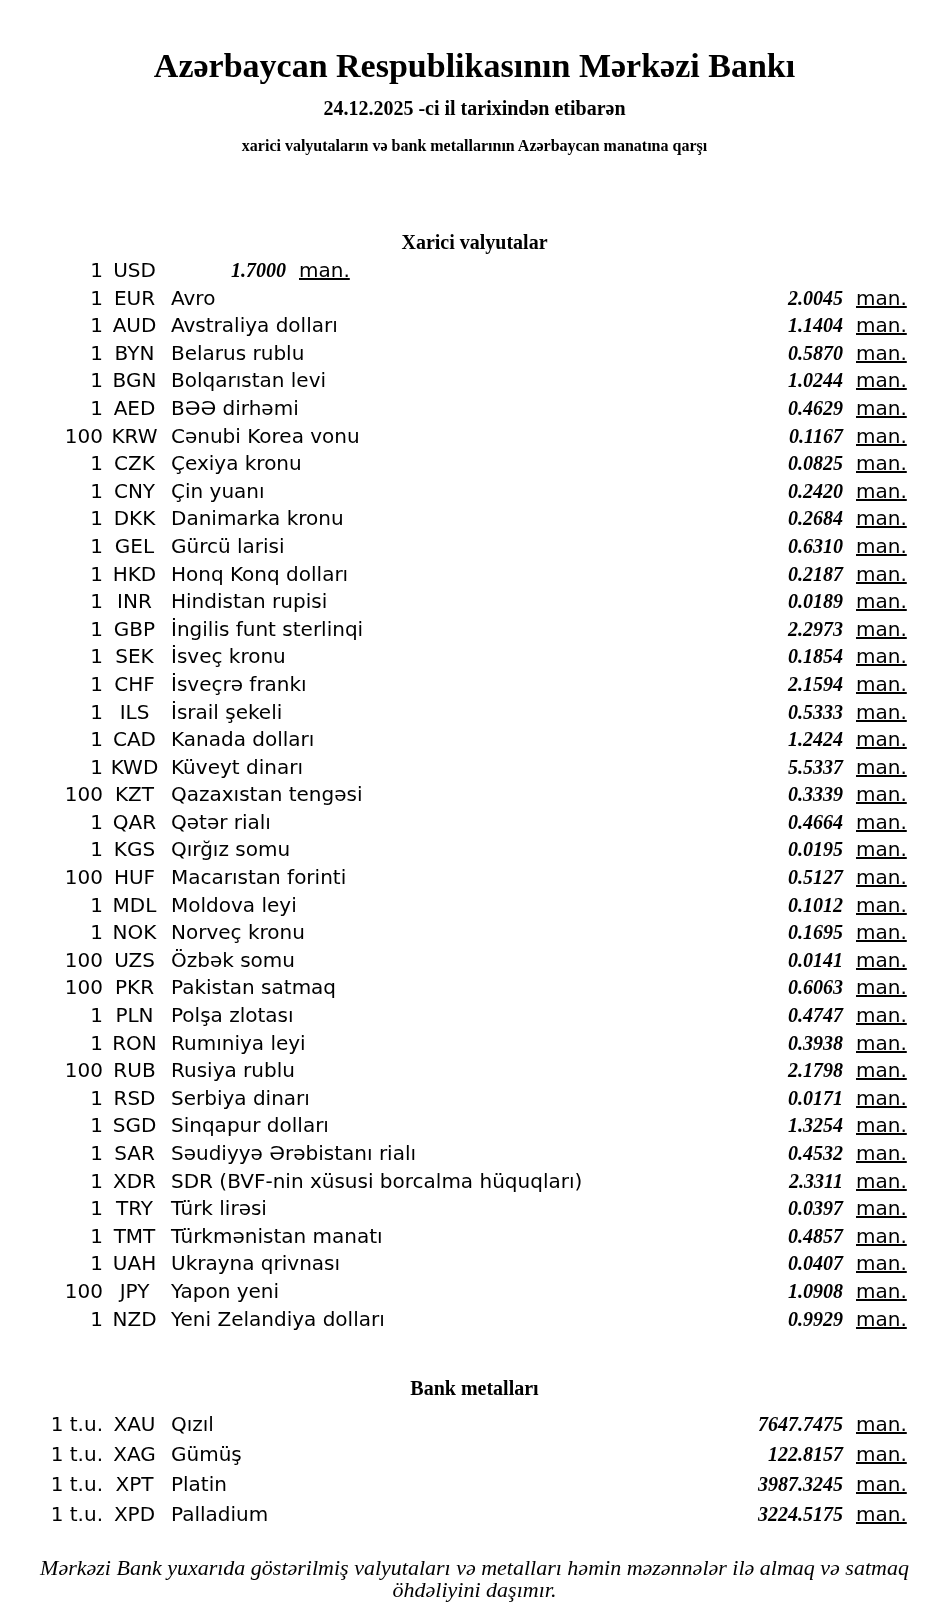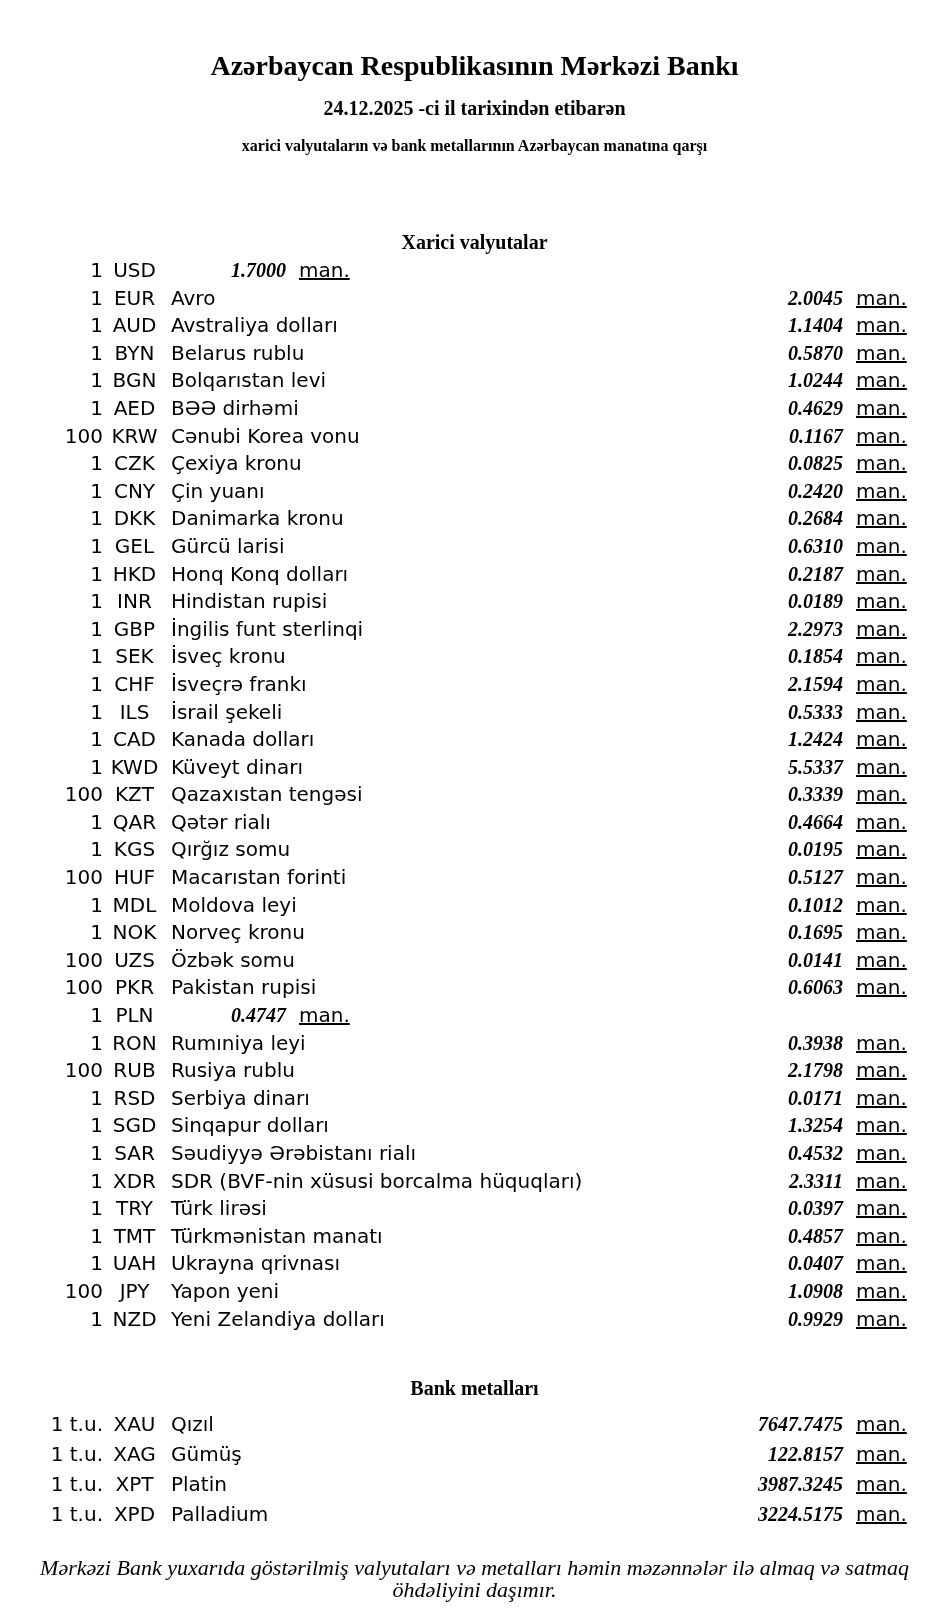--- a/index.html
+++ b/index.html
@@ -15,21 +15,21 @@
     background: #ffffff;
     font-family: "DejaVu Sans", sans-serif;
     overflow: hidden;
   }
   .header {
     padding-top: 50px;
     text-align: center;
     font-family: "Liberation Serif", serif;
     font-weight: bold;
   }
-  .title      { font-size: 28px; line-height: 32px; }
+  .title      { font-size: 34px; line-height: 32px; }
   .date-line  { font-size: 20px; line-height: 23px; margin-top: 15px; }
   .subtitle   { font-size: 16px; line-height: 23px; margin-top: 14px; }
 
   .section-title {
     text-align: center;
     font-family: "Liberation Serif", serif;
     font-weight: bold;
     font-size: 20px;
     line-height: 23px;
   }
@@ -286,28 +286,29 @@
         <div class="c-qty">100</div>
         <div class="c-code">UZS</div>
         <div class="c-name">Özbək somu</div>
         <div class="c-rate">0.0141</div>
         <div class="c-man">man.</div>
       </div>
 
       <div class="row">
         <div class="c-qty">100</div>
         <div class="c-code">PKR</div>
-        <div class="c-name">Pakistan rupisi</div>
+        <div class="c-name">Pakistan satmaq</div>
         <div class="c-rate">0.6063</div>
         <div class="c-man">man.</div>
       </div>
 
       <div class="row">
         <div class="c-qty">1</div>
         <div class="c-code">PLN</div>
+        <div class="c-name">Polşa zlotası</div>
         <div class="c-rate">0.4747</div>
         <div class="c-man">man.</div>
       </div>
 
       <div class="row">
         <div class="c-qty">1</div>
         <div class="c-code">RON</div>
         <div class="c-name">Rumıniya leyi</div>
         <div class="c-rate">0.3938</div>
         <div class="c-man">man.</div>

